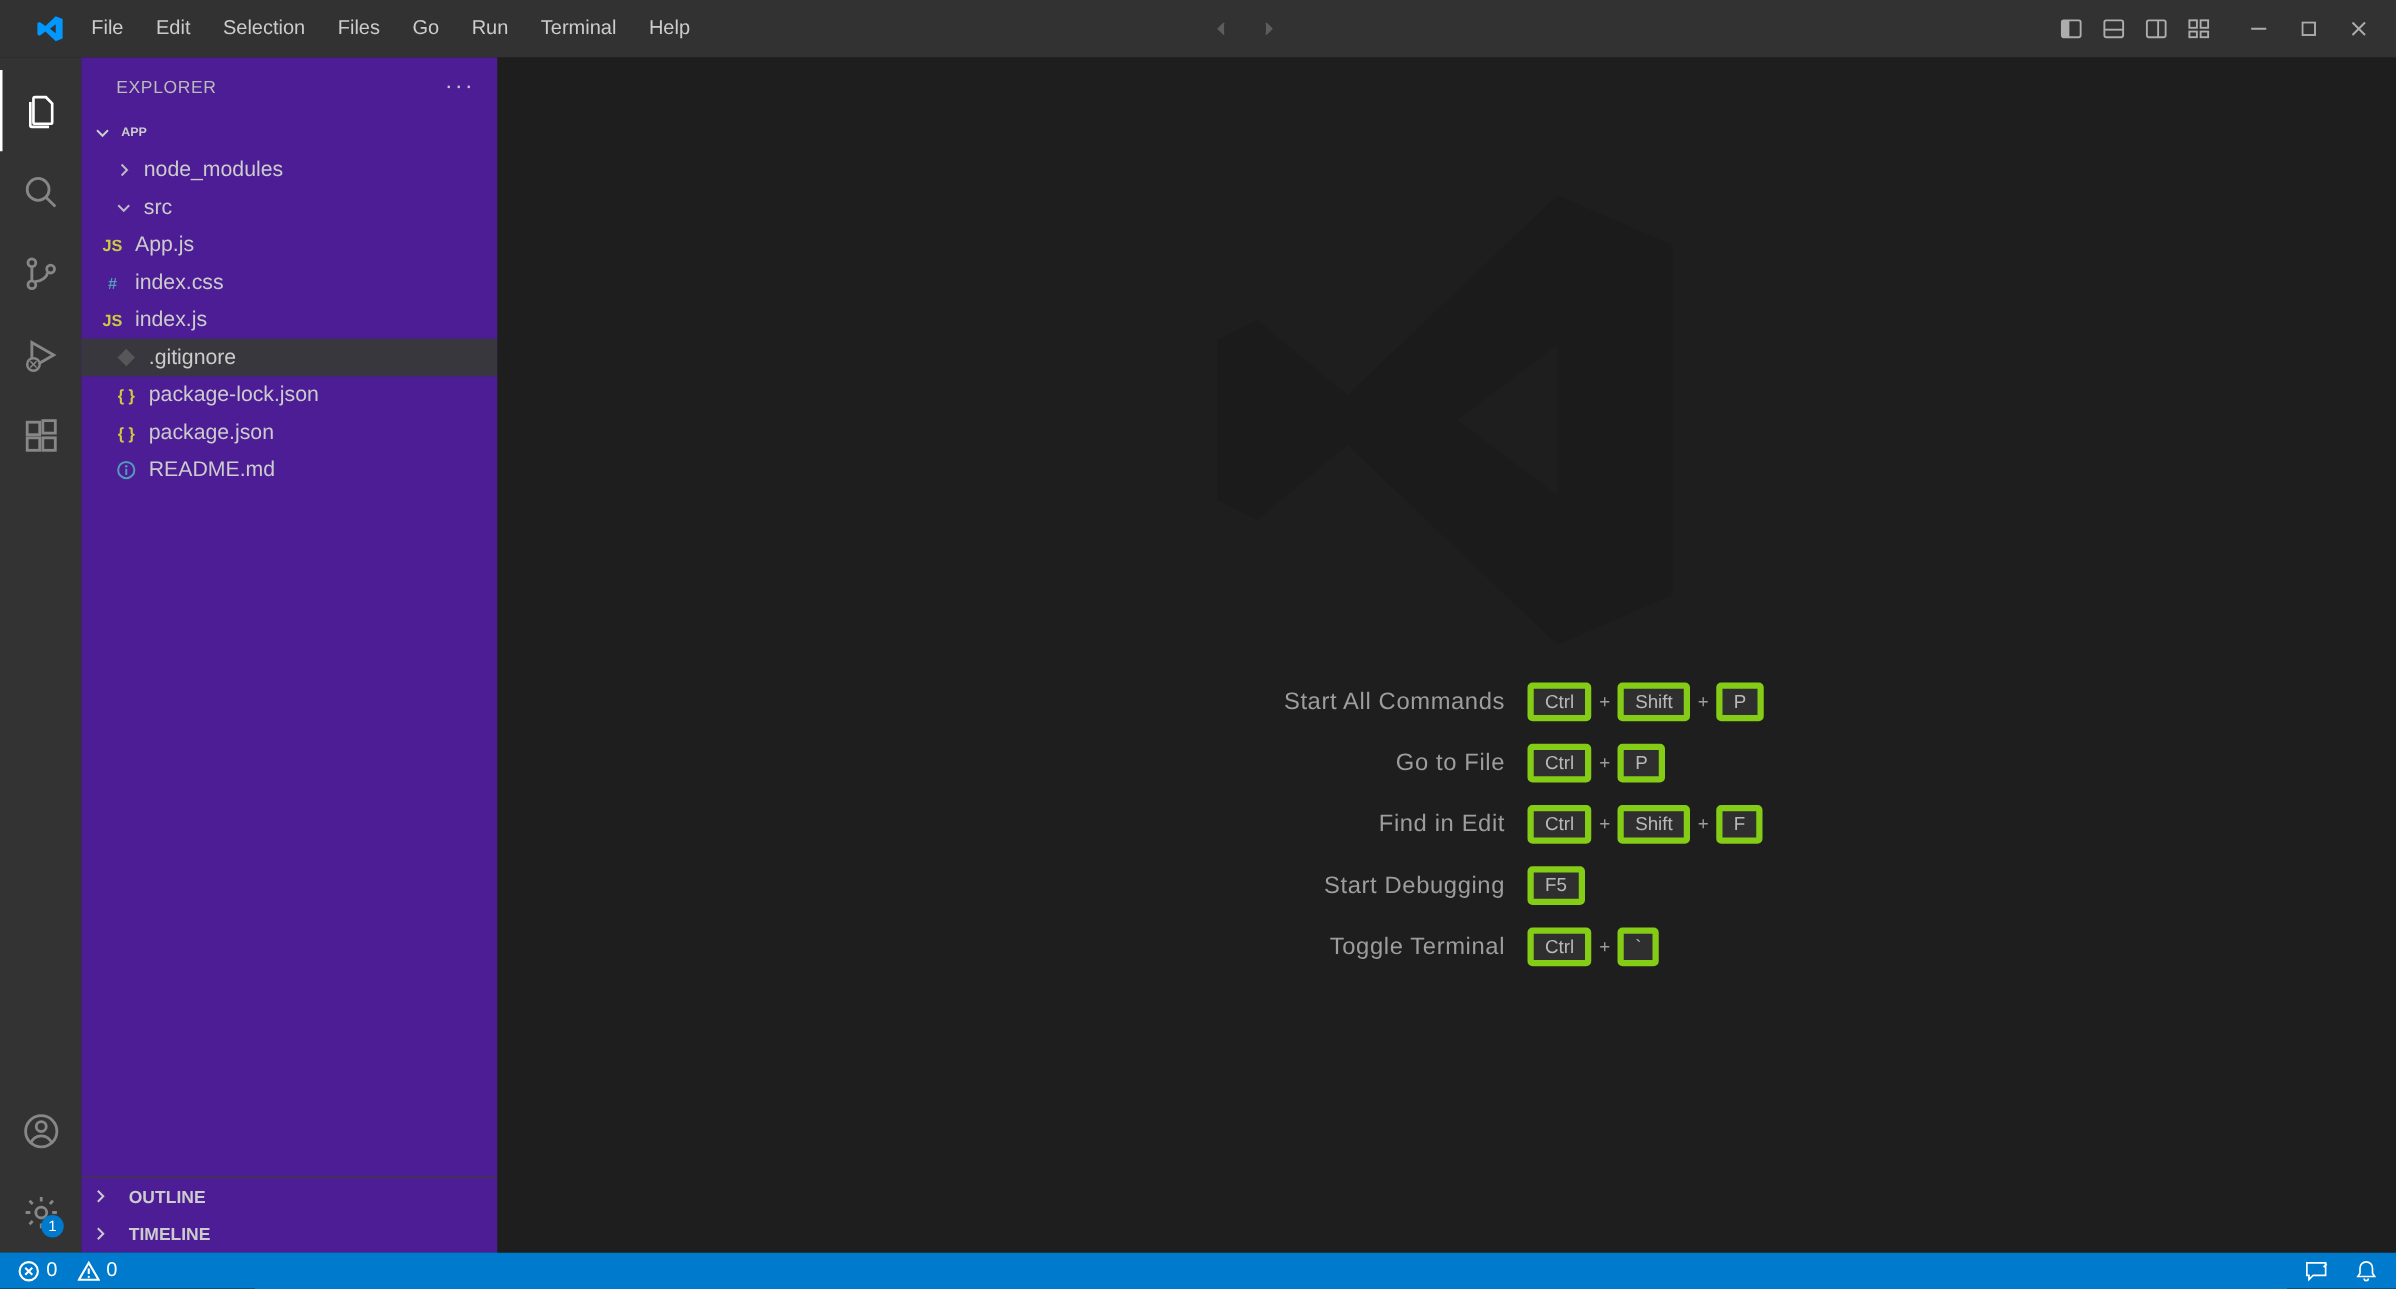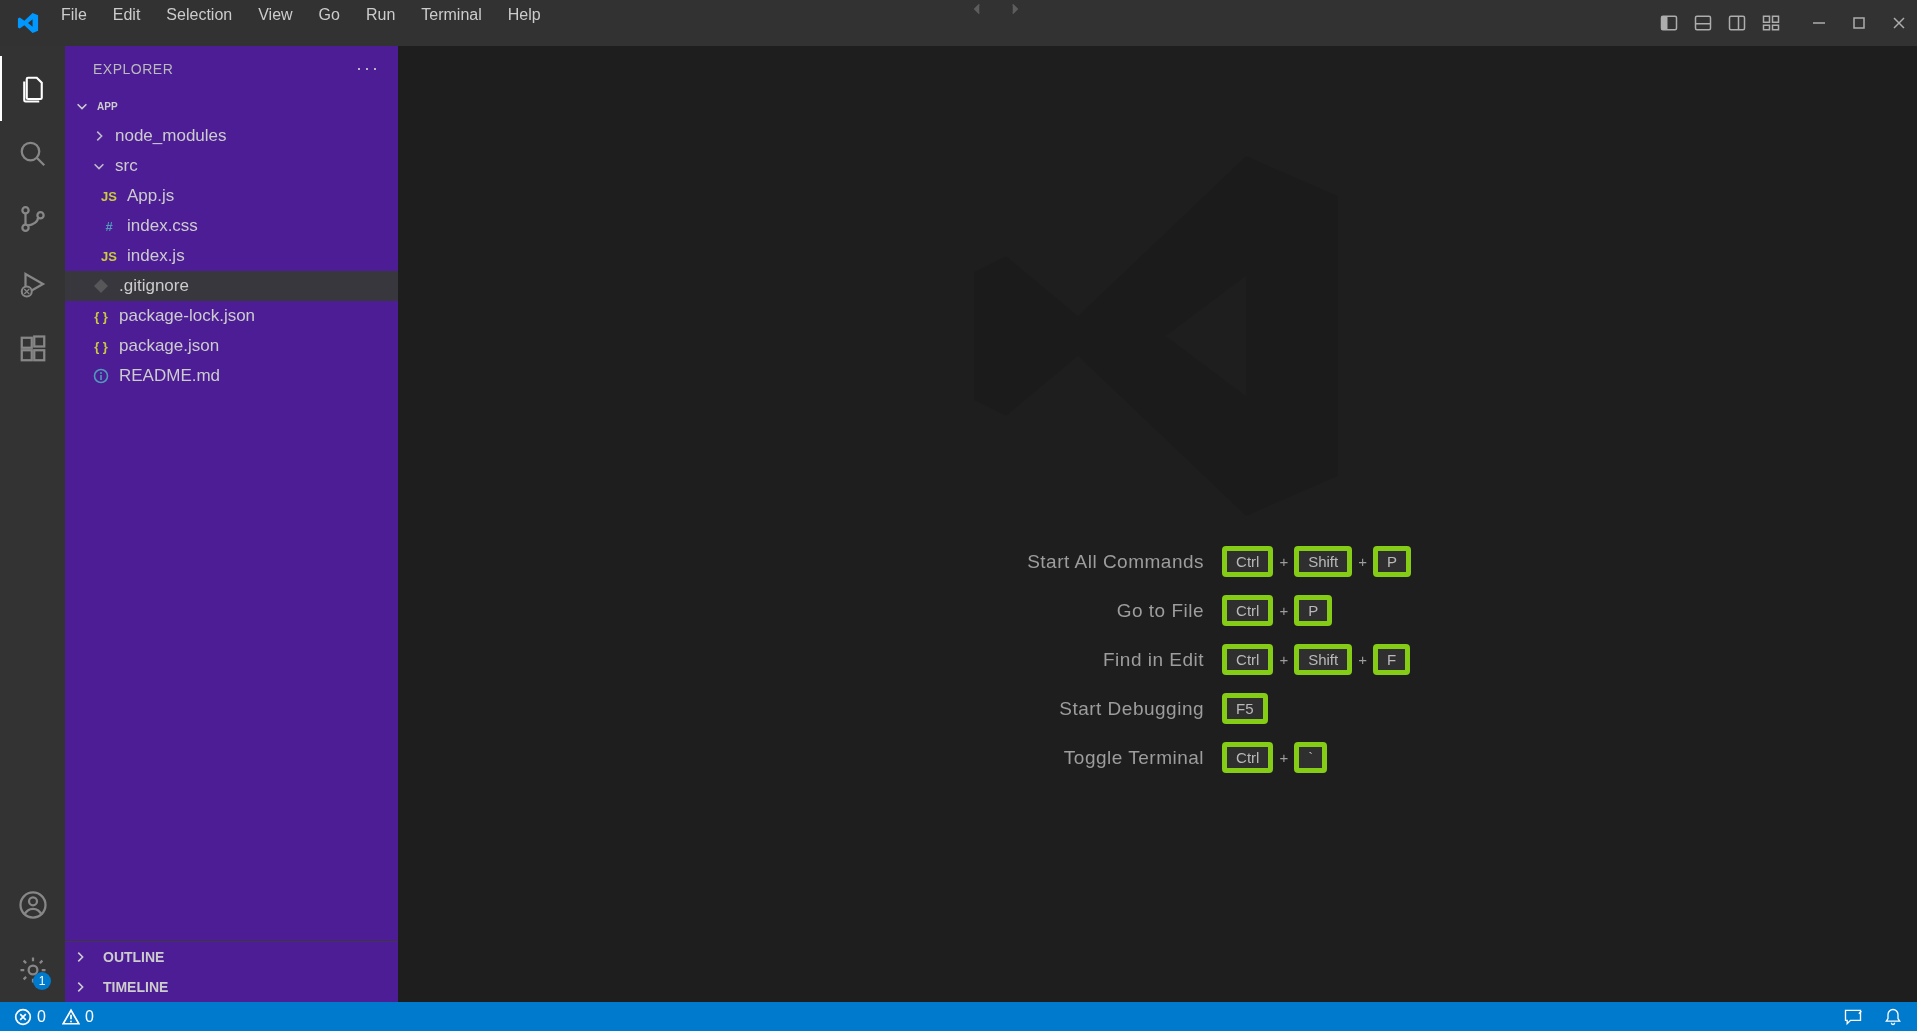--- a/index.html
+++ b/index.html
@@ -1,20 +1,20 @@
 <!DOCTYPE html>
 <html><head>
 <meta charset="utf-8">
 <style>
   * { margin: 0; padding: 0; box-sizing: border-box; }
   html, body { width: 1917px; height: 1031px; overflow: hidden; font-family: "Segoe UI", Arial, sans-serif; background: #1e1e1e; color: #cccccc; }
   body { display: flex; flex-direction: column; }
 
   
-  .titlebar { height: 46px; background: #323233; display: flex; padding: 0 8px; }
+  .titlebar { height: 46px; background: #323233; display: flex; align-items: center; padding: 0 20px; }
   .titlebar .logo { width: 40px; display:flex; align-items:center; justify-content:center; }
   .titlebar .menu { display: flex; gap: 0; }
   .titlebar .menu .item { padding: 6px 13px; font-size: 16px; color: #cccccc; cursor: default; border-radius:4px; }
   .titlebar .center-nav { flex: 1; display:flex; justify-content:center; gap: 20px; padding-right: 220px;}
   .titlebar .center-nav svg { opacity: .5; }
   .titlebar .right { display:flex; align-items:center; gap: 14px; }
   .titlebar .right .layout-btn { width:20px; height:20px; display:flex; align-items:center; justify-content:center; opacity:.8;}
   .win-controls { display:flex; gap: 20px; margin-left: 14px; }
   .win-controls div { width:20px; opacity:.8; display:flex; justify-content:center; align-items:center;}
 
@@ -38,21 +38,21 @@
   .section-title { height: 30px; display:flex; align-items:center; gap:6px; padding-left: 8px; font-weight:700; font-size:10px; color:#cccccc; }
   .section-title .chev { width:18px; display:flex; justify-content:center; }
 
   .tree { flex:1; overflow:auto; }
   .tree-row { height: 30px; display:flex; align-items:center; gap: 8px; font-size: 17px; color:#cccccc; cursor:default; }
   .tree-row.selected { background: #37373d; }
   .tree-row .twisty { width:16px; display:flex; justify-content:center; font-size:14px; opacity:.9;}
   .tree-row .ficon { width:20px; display:flex; justify-content:center; font-weight:700; font-size:13px; }
   .indent-1 { padding-left: 26px; }
   .indent-file-1 { padding-left: 26px; }
-  .indent-file-2 { padding-left: 34px; }
+  .indent-file-2 { padding-left: 15px; }
 
   .ic-js { color:#cbcb41; }
   .ic-css { color:#519aba; }
   .ic-json { color:#cbcb41; }
   .ic-info { color:#519aba; }
   .ic-git { color:#6d6d6d; }
 
   .panel-sep { border-top:1px solid #3c3c3c; }
   .collapsed-section { height: 30px; display:flex; align-items:center; gap:16px; padding-left:8px; font-weight:700; font-size:14px; color:#cccccc; }
 
@@ -81,21 +81,21 @@
 <div class="titlebar">
   <div class="logo">
     <svg width="22" height="22" viewBox="0 0 24 24">
         <path fill="#0098ff" d="M23 3.5v17L17 23l-9-8.5L3 18l-2-1V7l2-1 5 3.5L17 1l6 2.5zM17 8l-5 4 5 4V8z"></path>
       </svg>
   </div>
   <div class="menu" id="menubar">
       <div class="item">File</div>
       <div class="item">Edit</div>
       <div class="item">Selection</div>
-      <div class="item">View</div>
+      <div class="item">Files</div>
       <div class="item">Go</div>
       <div class="item">Run</div>
       <div class="item">Terminal</div>
       <div class="item">Help</div>
     </div>
   <div class="center-nav">
     <div>
         <svg width="18" height="18" viewBox="0 0 24 24">
           <path fill="#888" d="M15 6l-6 6 6 6" stroke="#888" stroke-width="2"></path>
         </svg>

